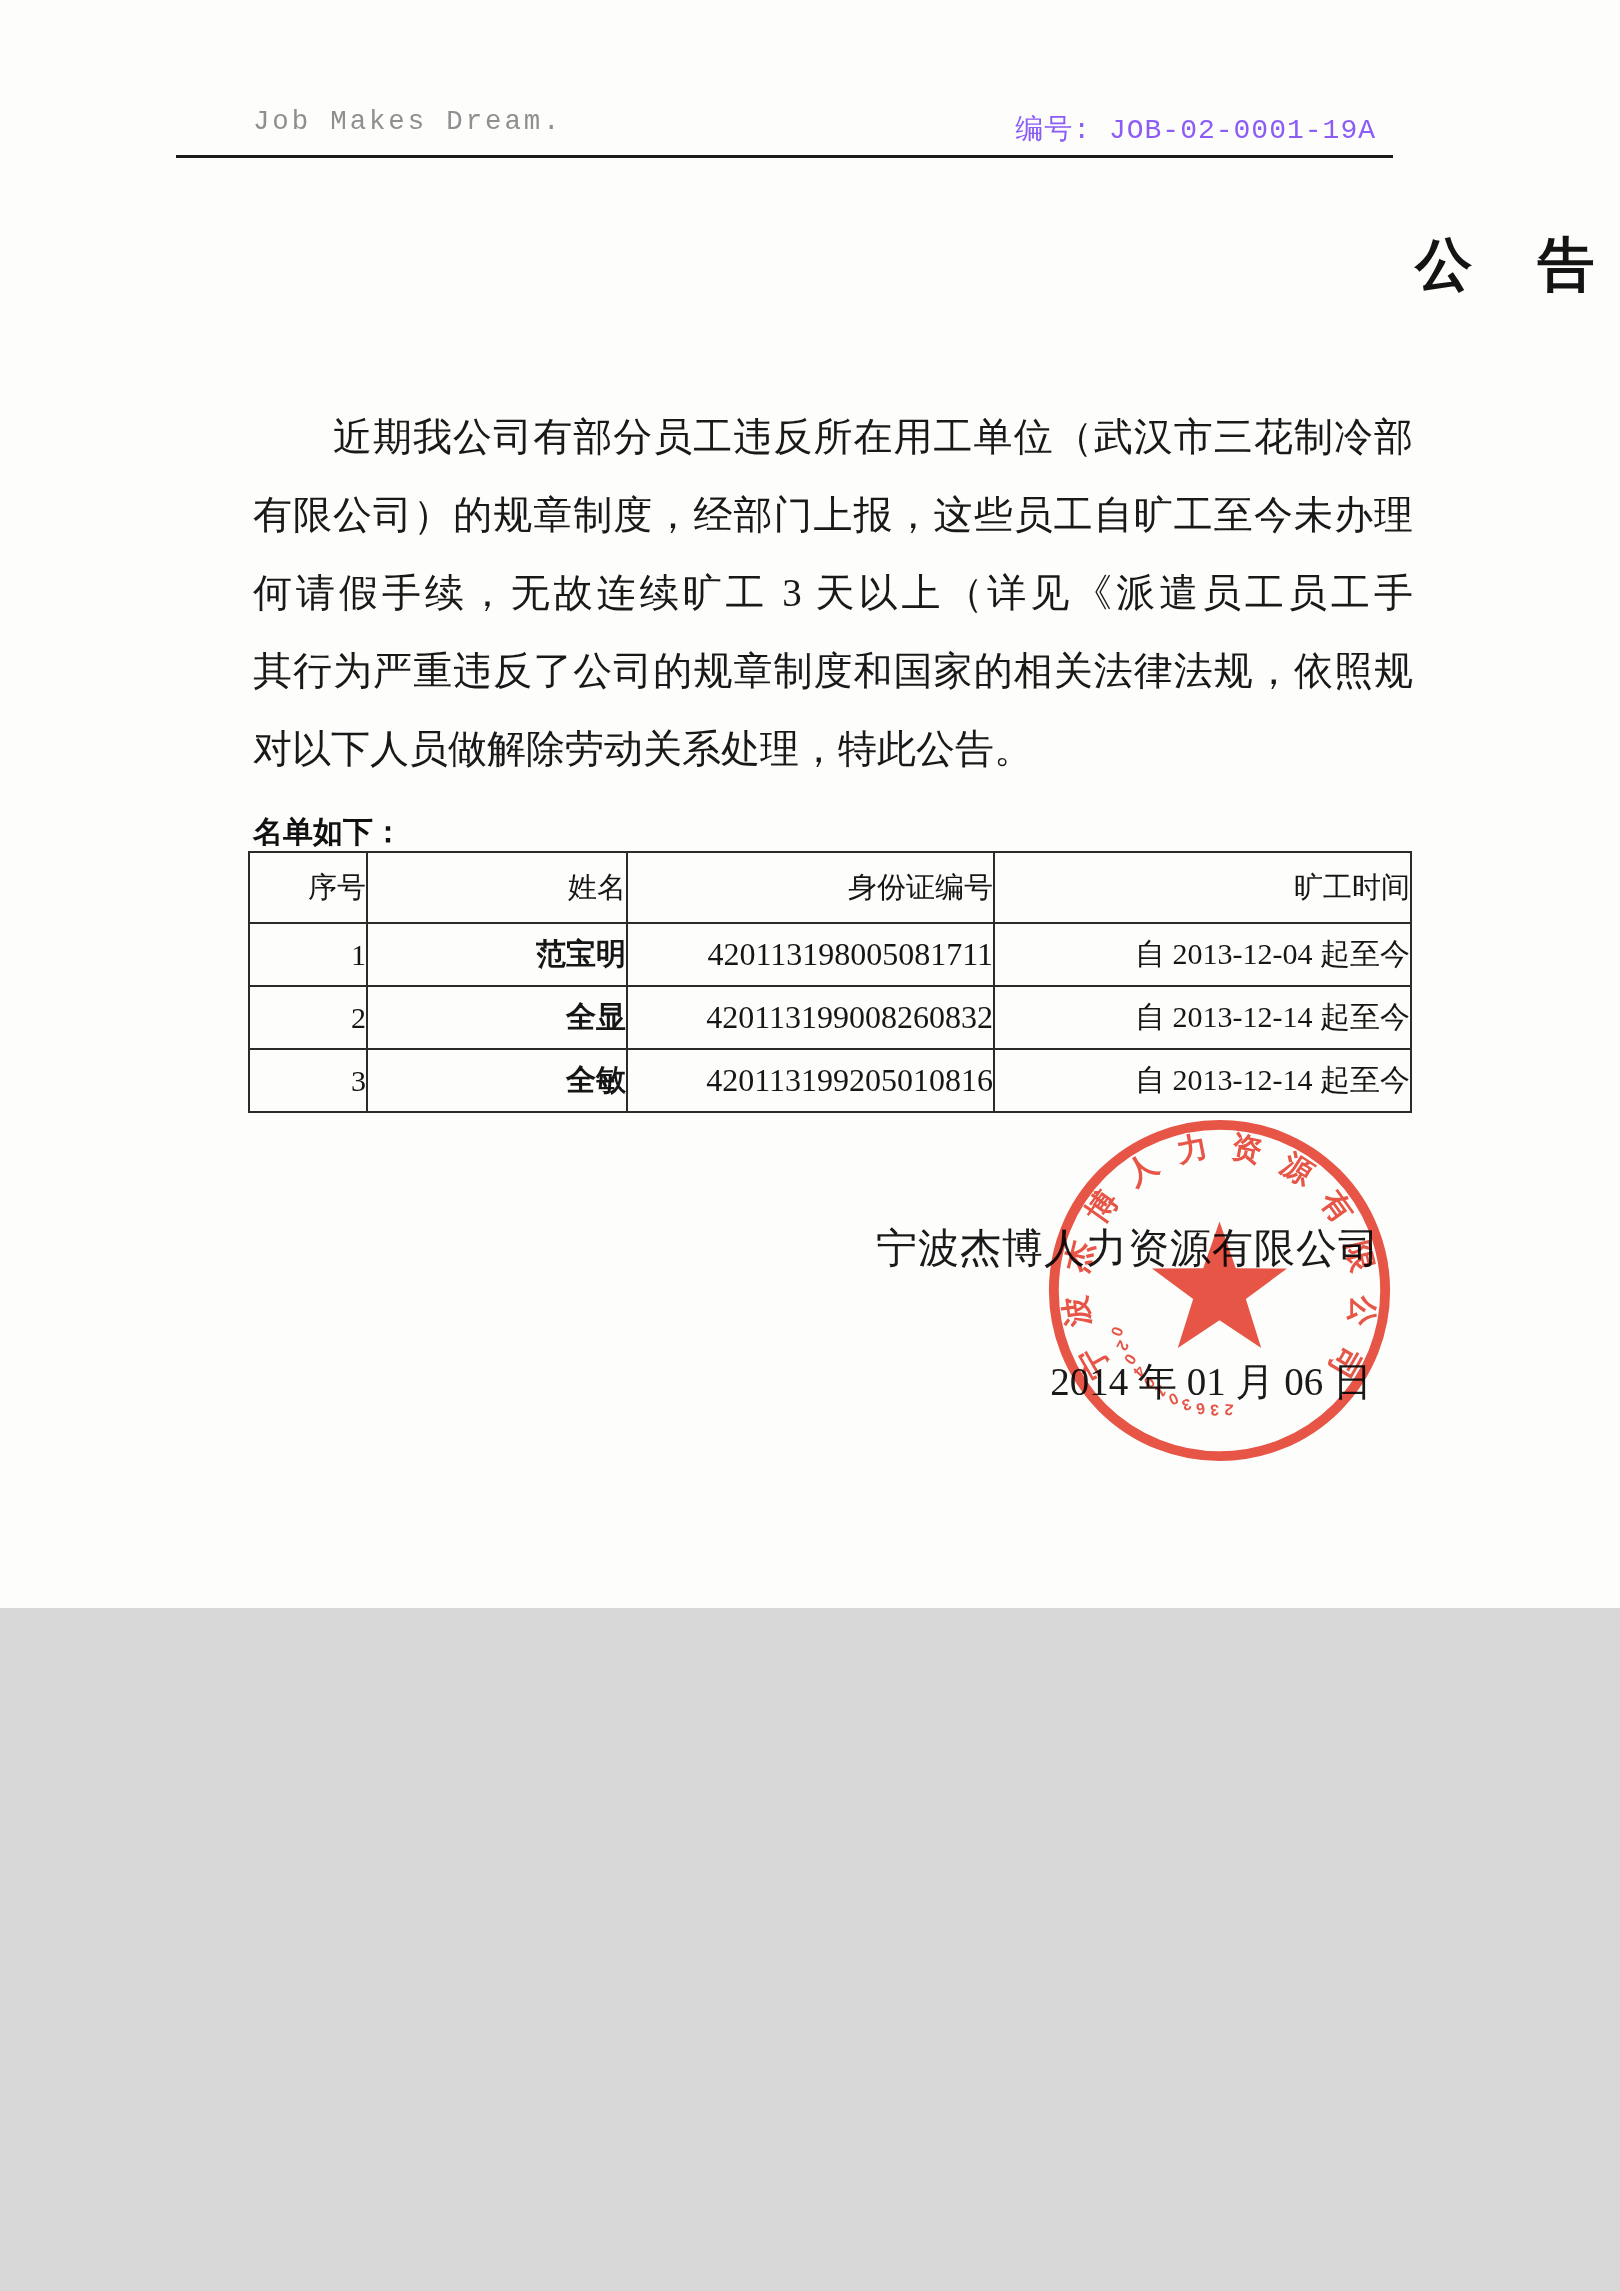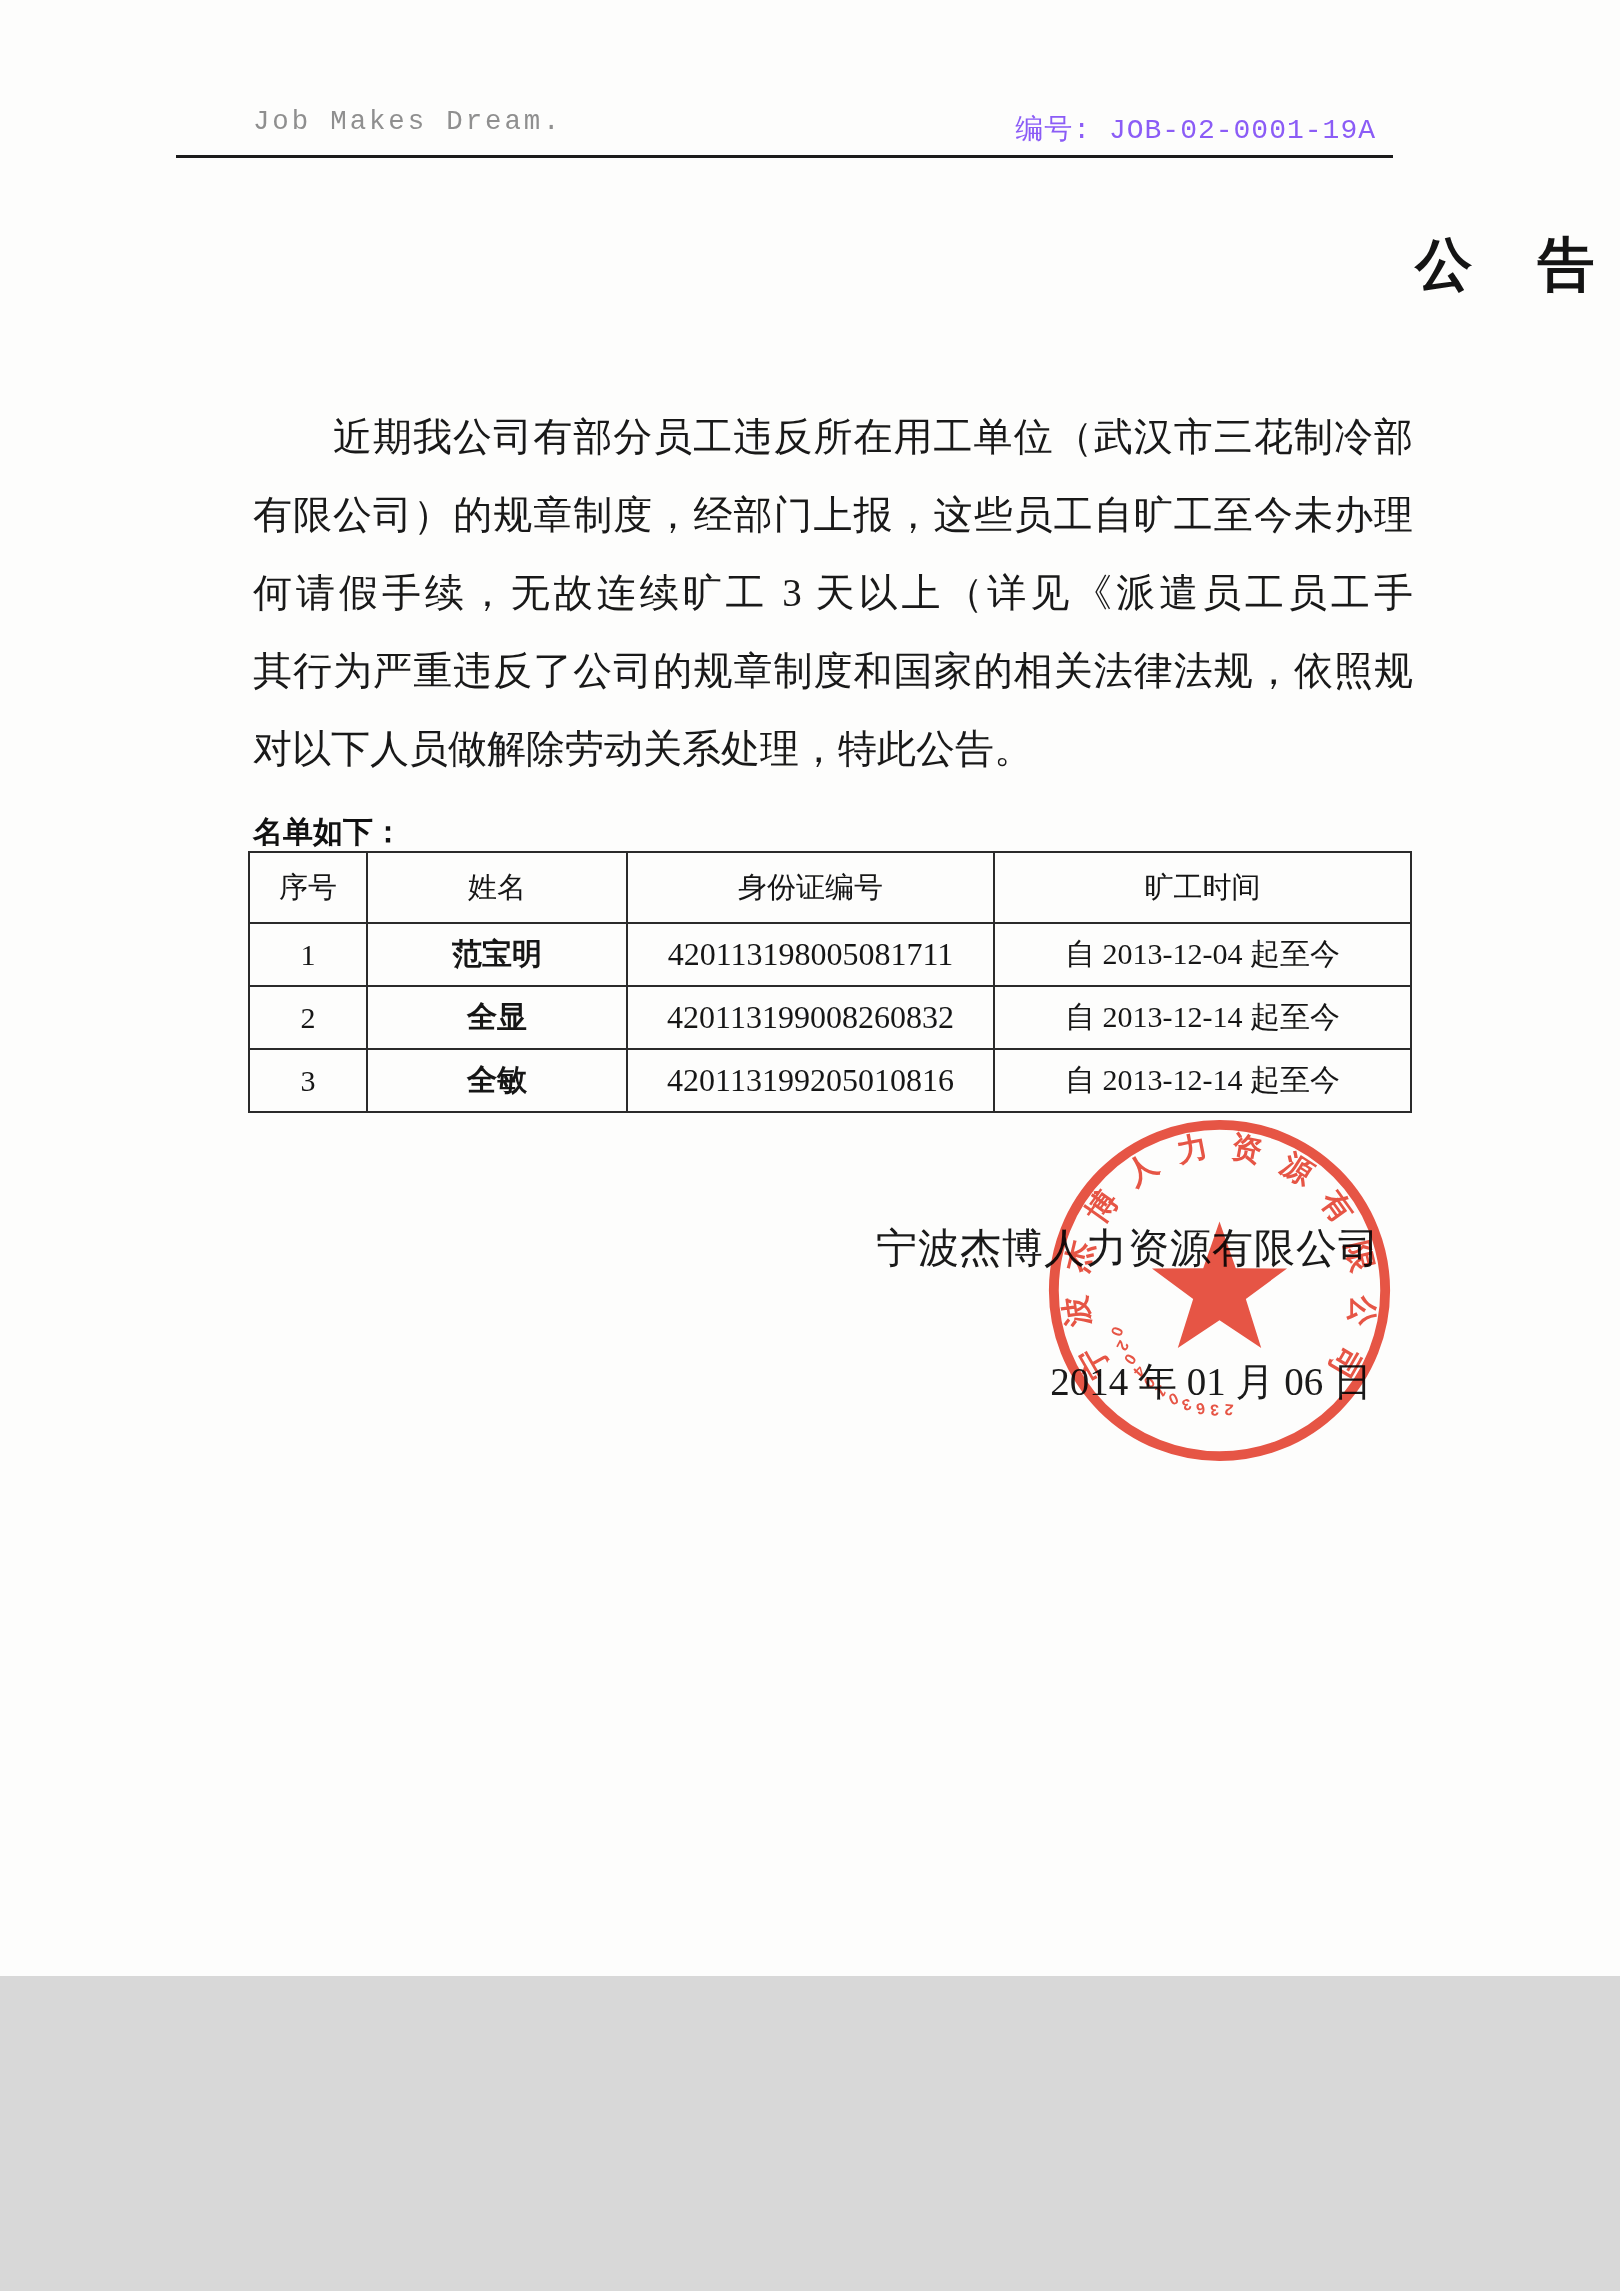--- a/index.html
+++ b/index.html
@@ -1,18 +1,18 @@
 <!DOCTYPE html>
 <html><head>
 <meta charset="utf-8">
 <style>
   html,body{margin:0;padding:0;background:#d8d8d8;}
   .page{
     position:relative;
-    width:1620px;height:1976px;
+    width:1620px;height:1608px;
     margin:0 auto;
     background:#fdfdfc;
     overflow:hidden;
     font-family:"Liberation Serif","DejaVu Serif",serif;
     color:#1c1c1c;
   }
   
   .slogan{
     position:absolute;left:253px;top:106px;
     font-family:"Liberation Mono","DejaVu Sans Mono",monospace;
@@ -49,21 +49,21 @@
     margin-top:10px;
   }
   
   .roster{
     position:absolute;left:248px;top:851px;
     border-collapse:collapse;table-layout:fixed;width:1160px;
     font-size:30px;color:#161616;
   }
   .roster th,.roster td{
     border:2px solid #2b2b2b;
-    text-align:center;vertical-align:middle;
+    text-align:right;vertical-align:middle;
     padding:0;
   }
   .roster th{height:69px;font-weight:400;font-size:29px;}
   .roster td{height:61px;}
   .col-name{font-weight:700;margin-top:8px;}
   .col-id{font-size:32px;}
   
   .sig-company{
     position:absolute;top:1213px;right:240px;
     font-size:41px;color:#1a1a1a;letter-spacing:1px;margin-top:8px;

